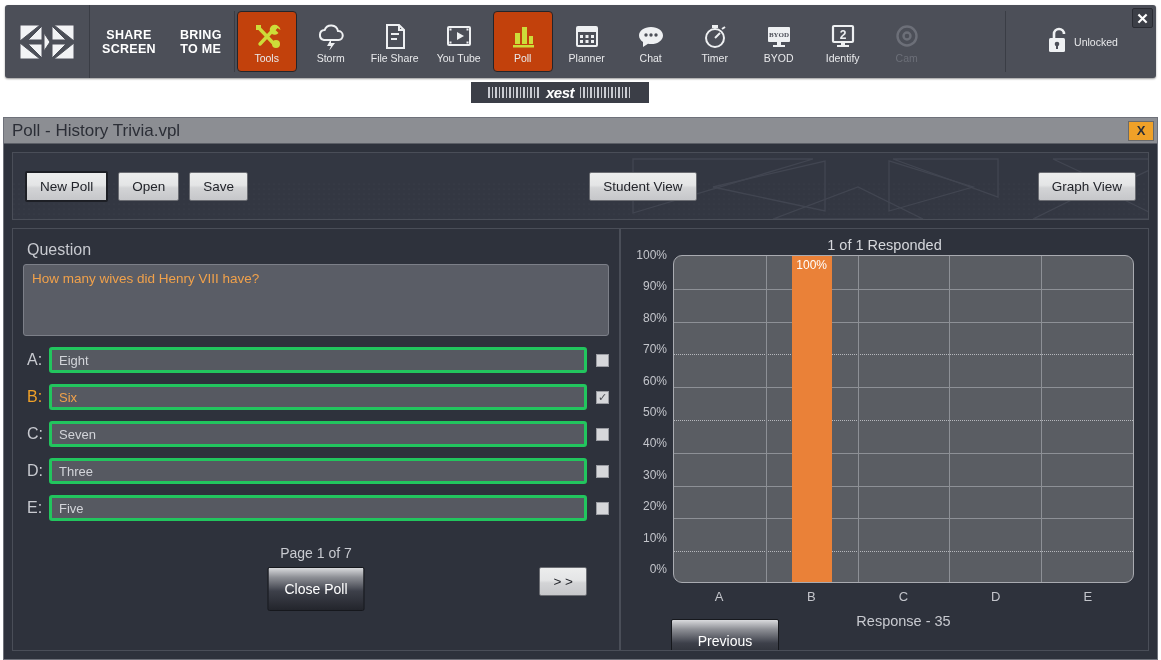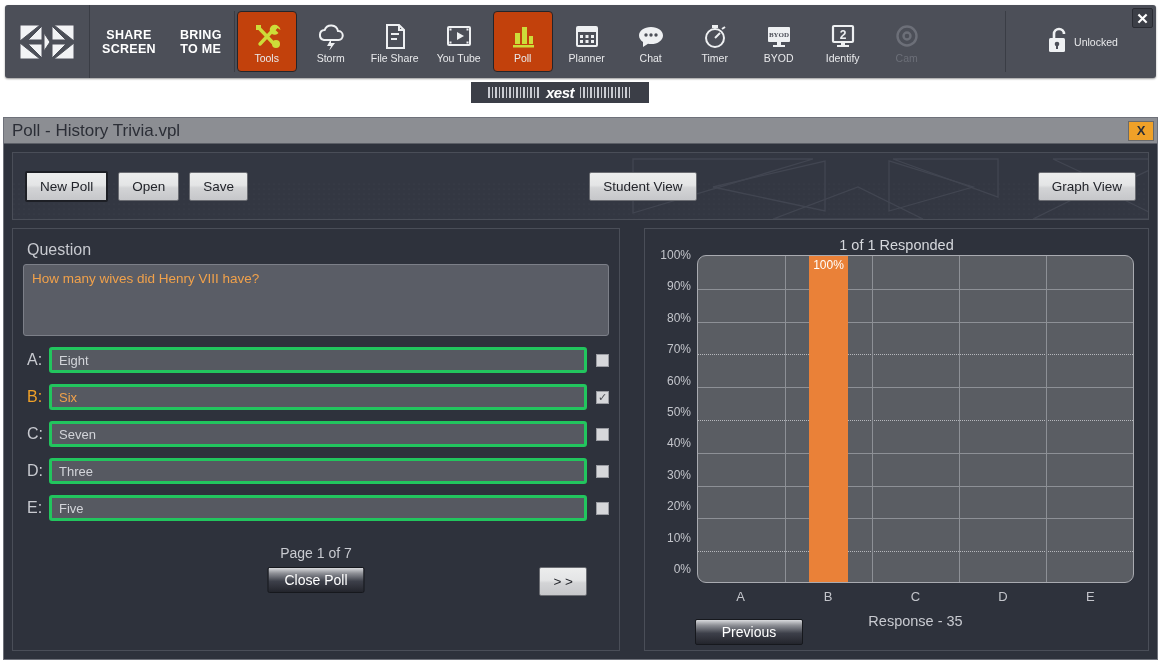--- a/index.html
+++ b/index.html
@@ -101,27 +101,27 @@
     border:1px solid #6b6d73;
     color:#23252b; font-size:13.5px;
     padding:6px 13px; min-height:29px;
     display:flex;align-items:center;justify-content:center;
     border-radius:2px;
   }
   .btn.focused{ border:2px solid #1d1f25; }
   .btn-dark{
     background:linear-gradient(to bottom,#d9dadd 0%,#8e9096 22%,#3d404a 55%,#23252c 100%);
     border:1px solid #16181d; color:#ffffff; font-size:14px;
-    padding:4px 16px; border-radius:2px;
+    padding:13px 16px; border-radius:2px;
     display:flex;align-items:center;justify-content:center;
   }
   .gap10{ width:10px; }
 
   
-  .body{ flex:1 1 auto; display:flex; padding:8px; gap:24px; min-height:0; }
+  .body{ flex:1 1 auto; display:flex; padding:8px; gap:0; min-height:0; }
   .left-pane{
     width:608px; background:#2e323c; border:1px solid #4a4e58;
     padding:10px 10px 0 10px; position:relative;
   }
   .q-label{ color:#c8cad0; font-size:16px; margin:2px 0 5px 4px; }
   .q-box{
     height:72px; background:#5a5d66; border:1px solid #7c7f88;
     border-radius:3px; padding:6px 8px; color:#f0a14b; font-size:13.5px;
   }
   .ans-row{ display:flex; align-items:center; margin-top:11px; }

